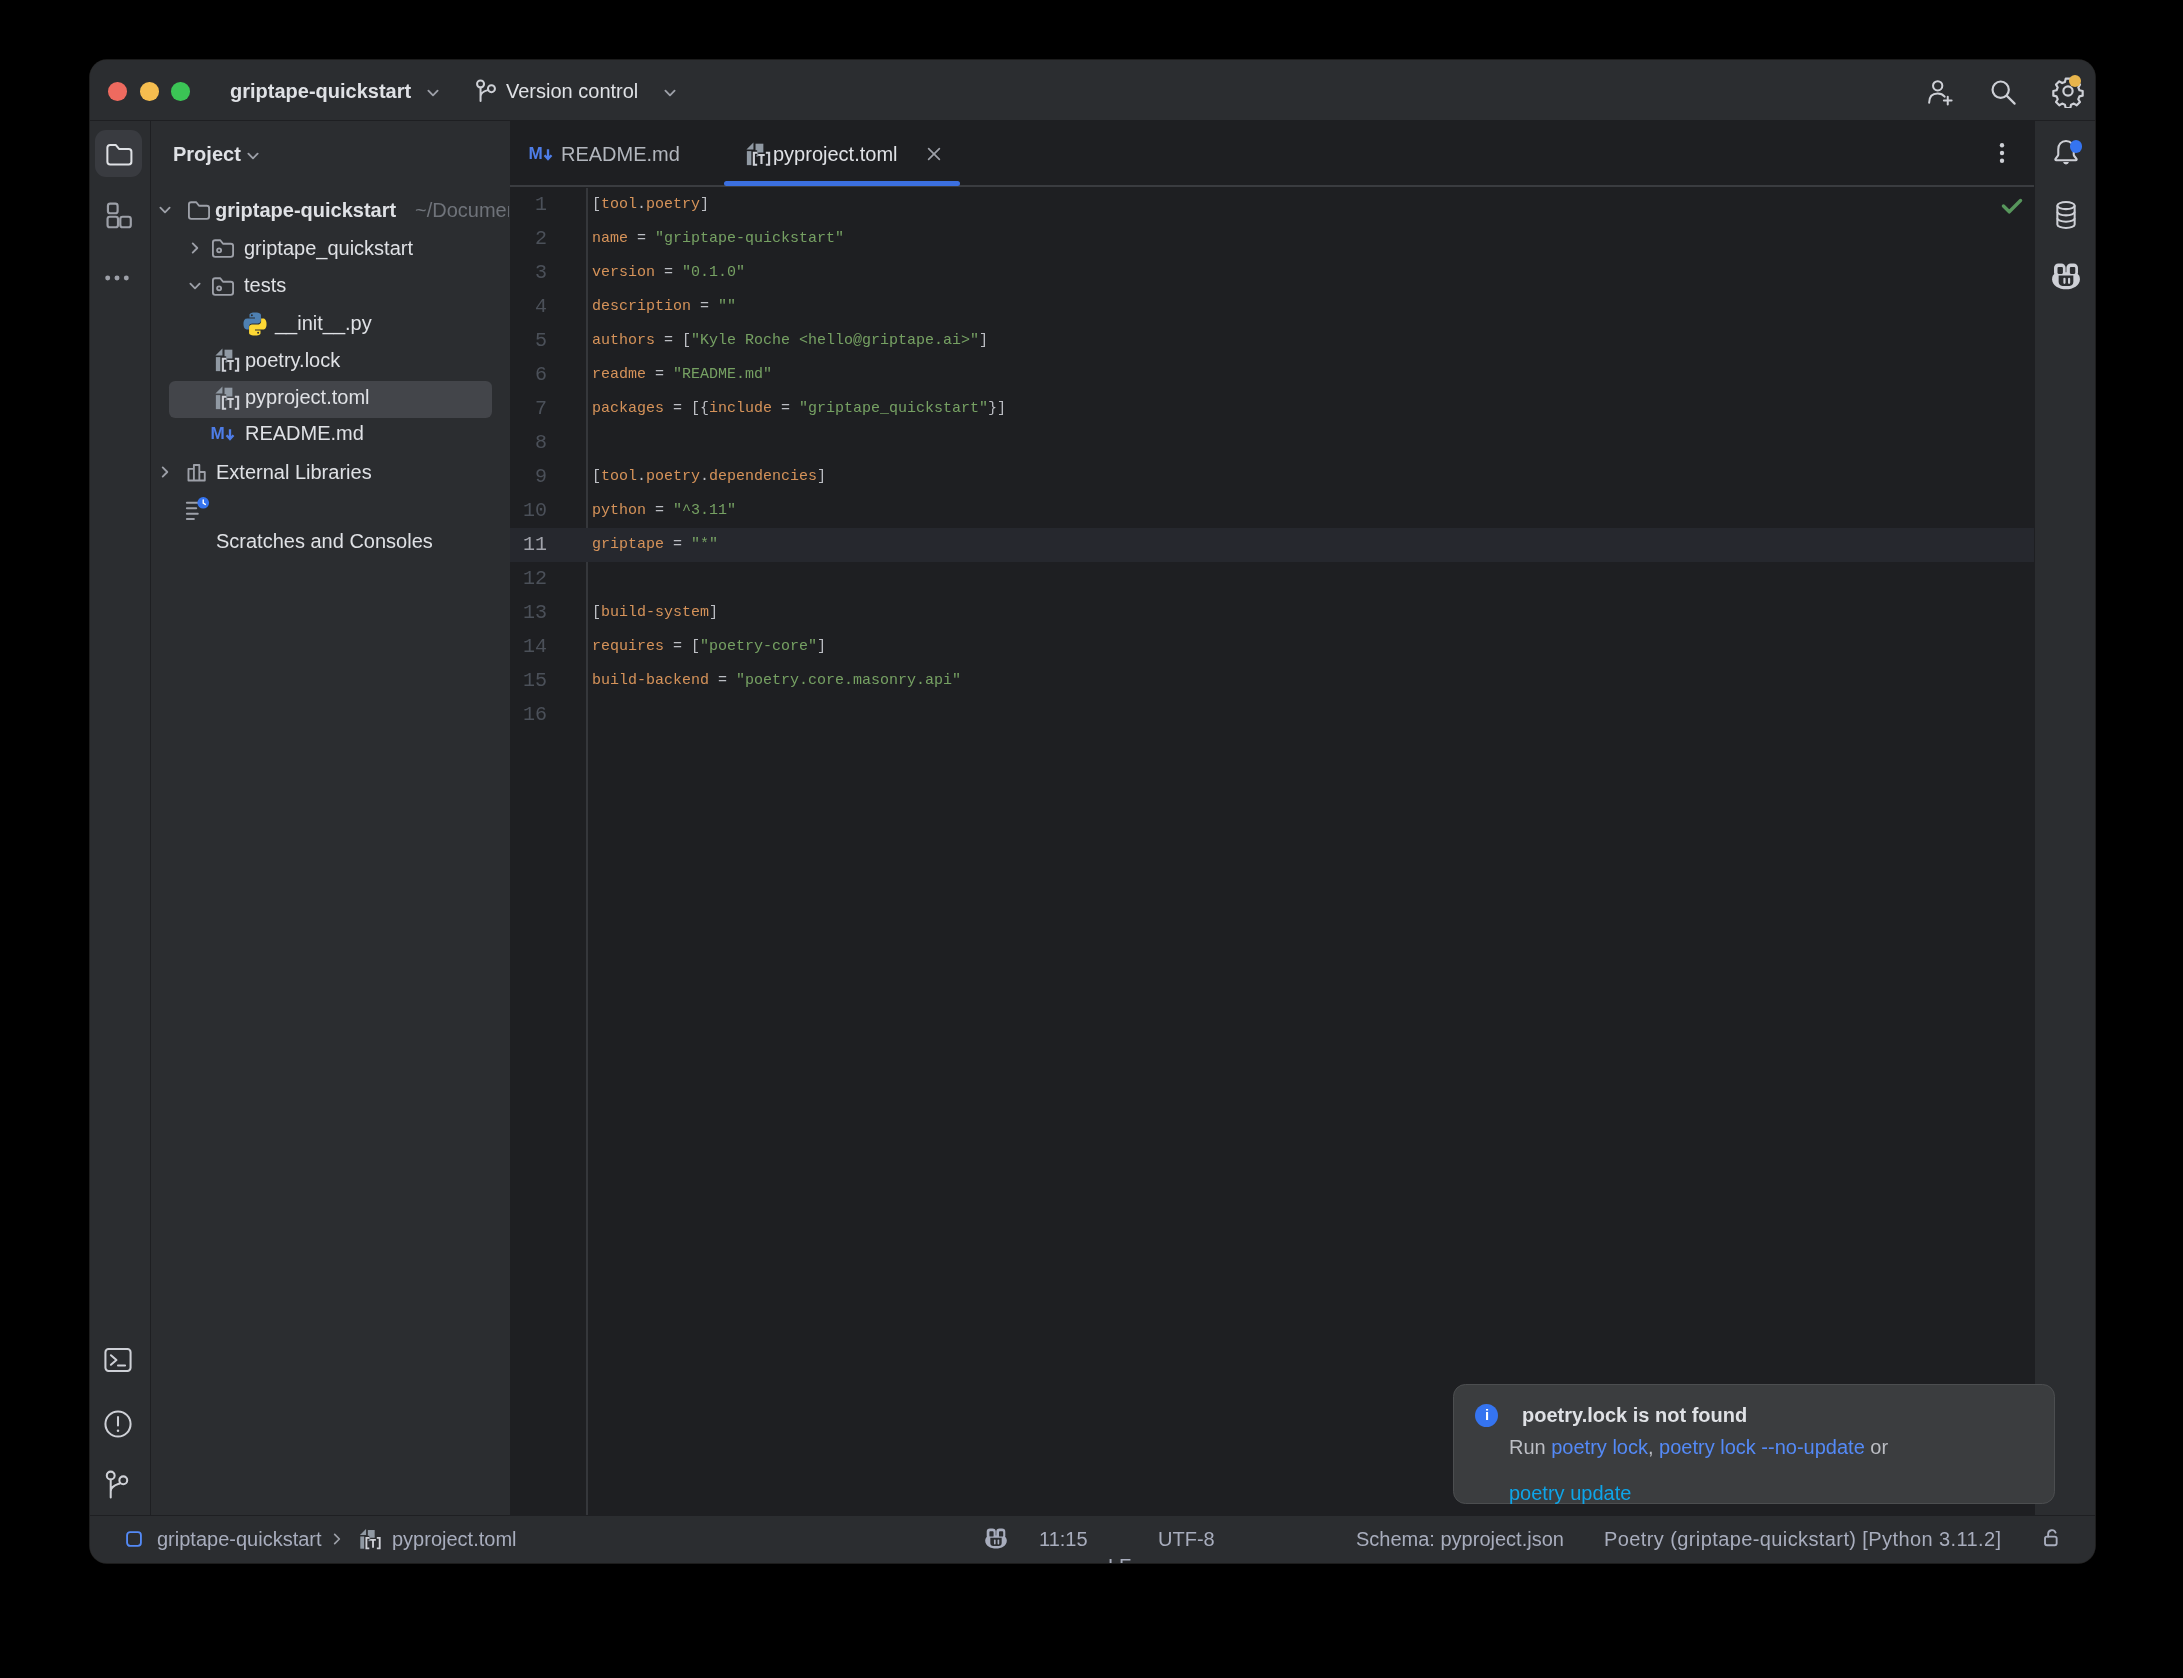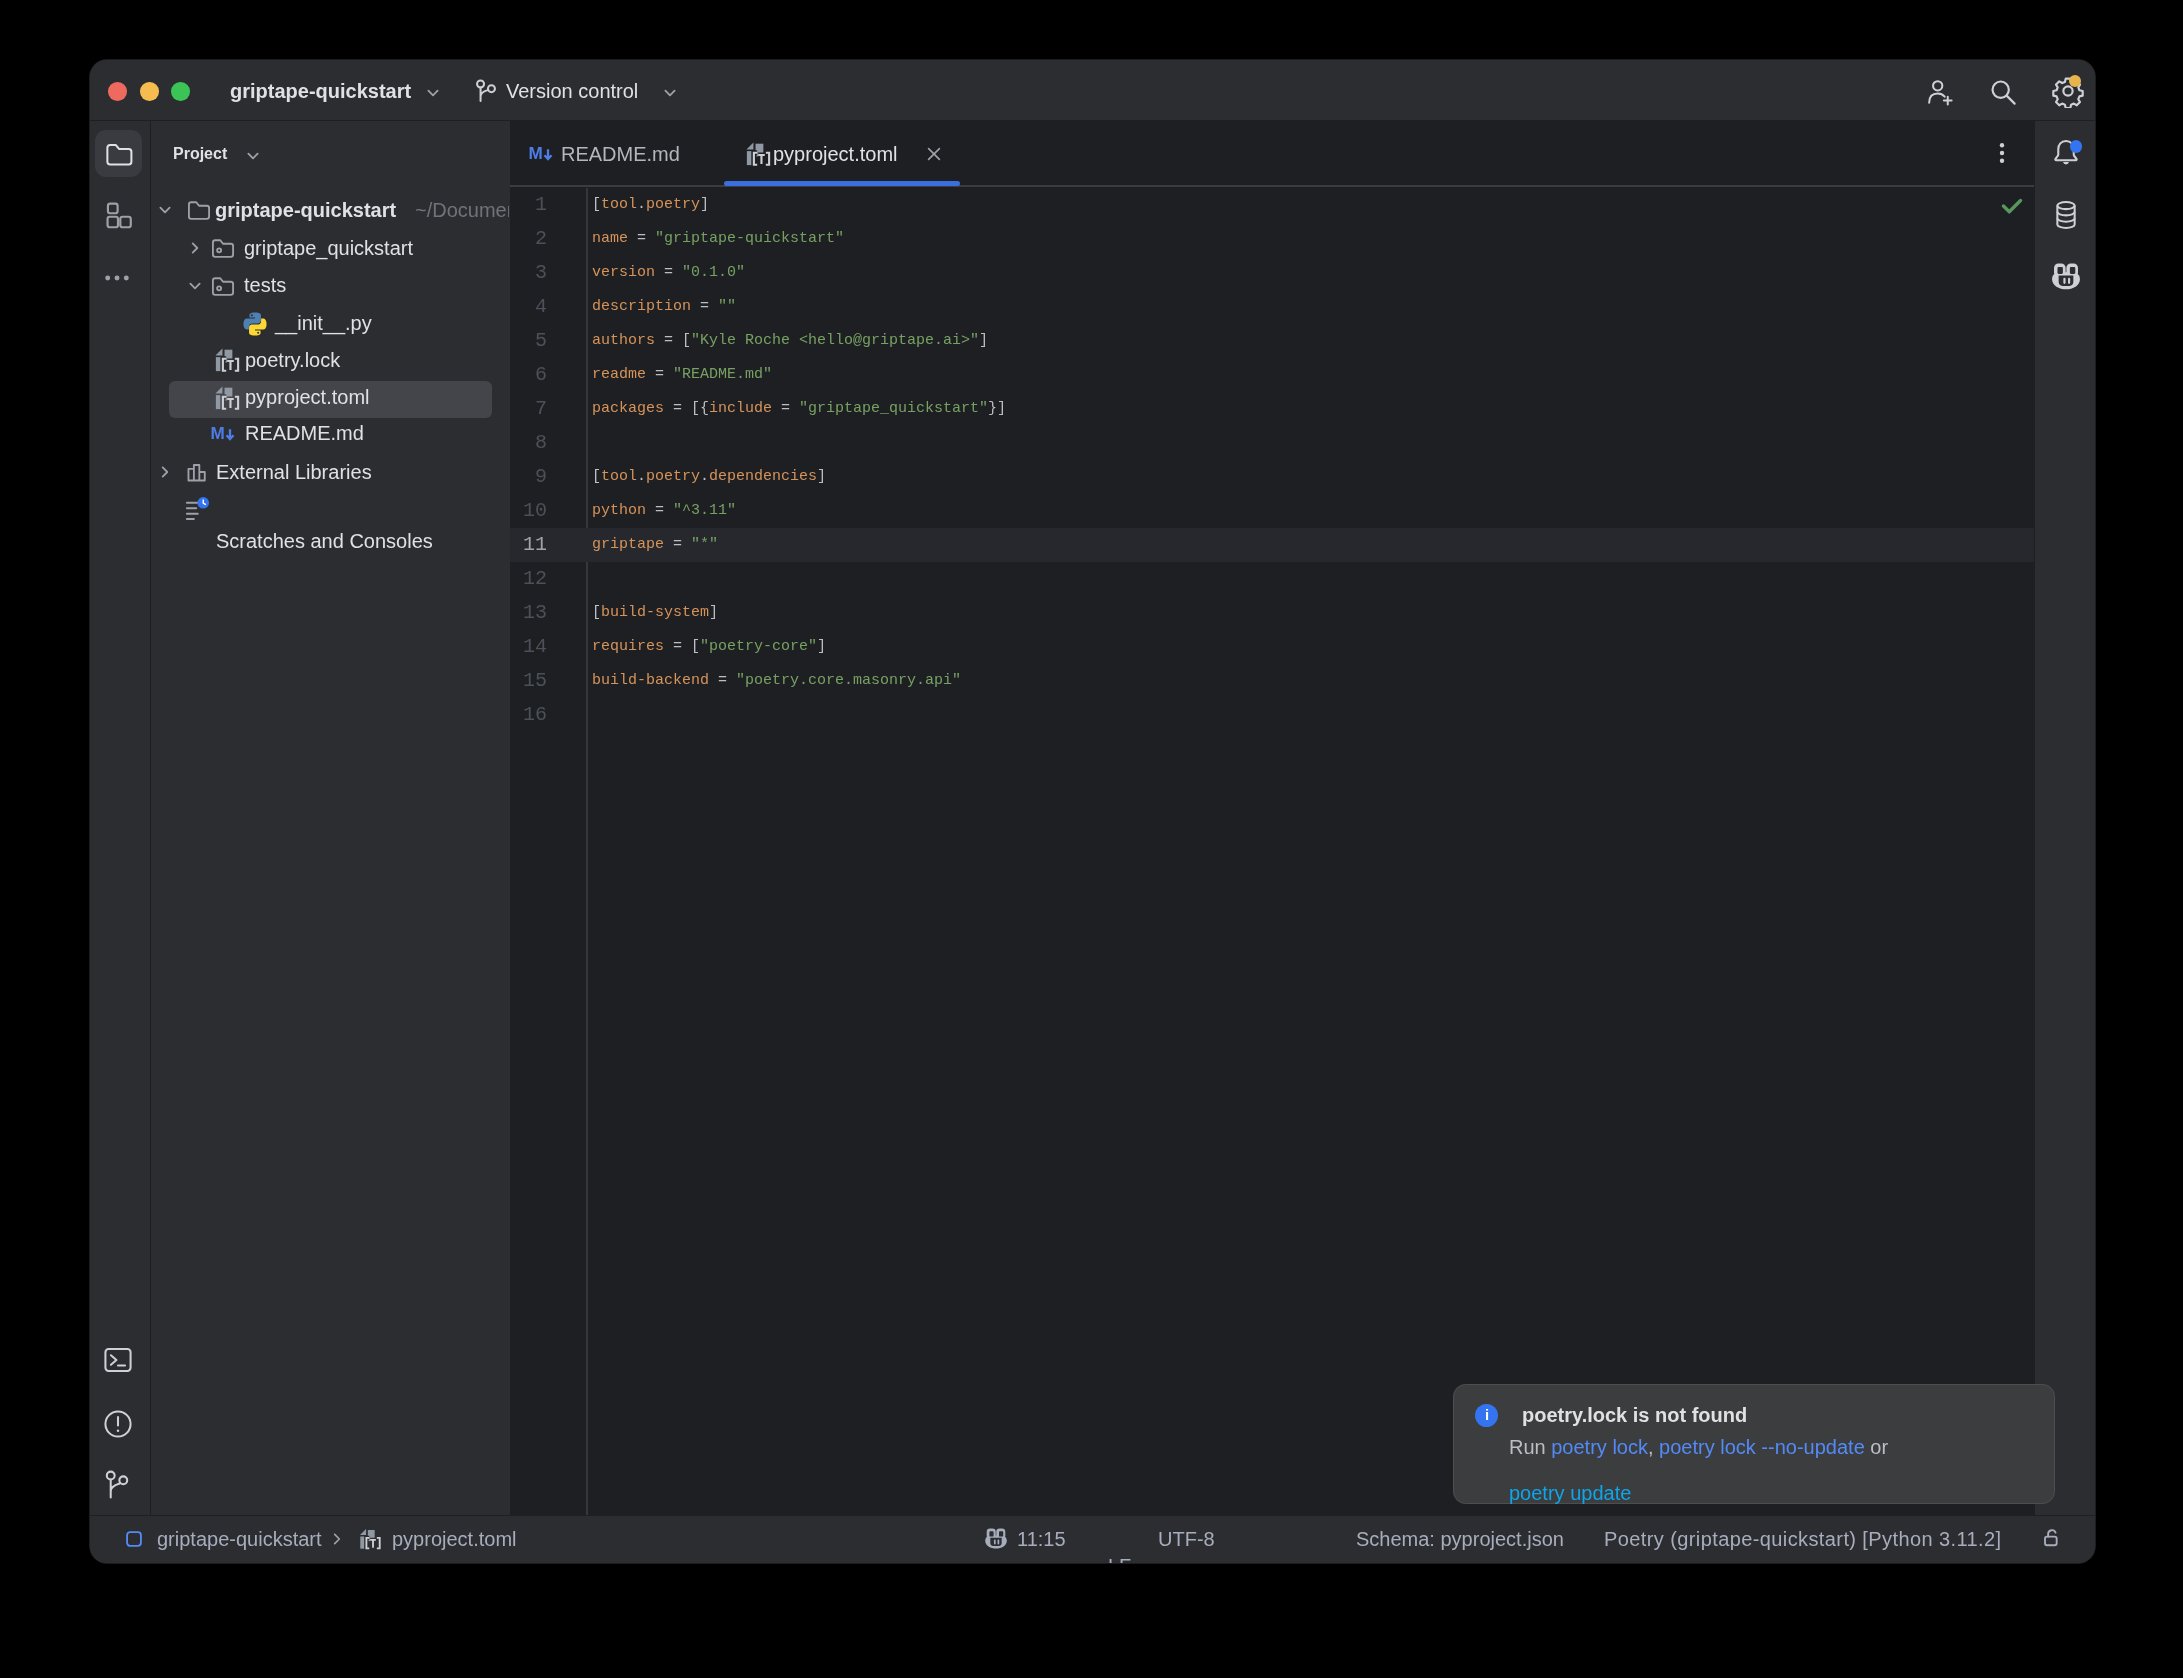--- a/index.html
+++ b/index.html
@@ -104,21 +104,21 @@
         <circle cx="21" cy="29.5" r="1.6" fill="#ced0d6" stroke="none"></circle>
     </svg>
     <svg class="ic" style="left:27px; top:1364px;" width="33" height="33" viewBox="0 0 42 42" fill="none" stroke="#ced0d6" stroke-width="2.6" stroke-linecap="round">
       <circle cx="13" cy="9" r="5"></circle>
         <circle cx="29" cy="15" r="5"></circle>
         <path d="M13 14 V37 M13 29 C13 22 22 20 24.5 19"></path>
     </svg>
   </div>
 
   <div class="panel">
-    <span class="txt vc" style="left:21px; top:33px; font-size:16px; font-weight:bold; color:#dfe1e5;">Project</span>
+    <span class="txt vc" style="left:21px; top:33px; font-size:20px; font-weight:bold; color:#dfe1e5;">Project</span>
     <svg class="ic" style="left:101px; top:35px;" width="20" height="20" viewBox="0 0 26 26">
         <polyline points="7,10 13,16 19,10" fill="none" stroke="#9da0a8" stroke-width="2.4" stroke-linecap="round" stroke-linejoin="round"></polyline>
       </svg>
 
     <div class="abs" style="left:17px; top:260px; width:323px; height:37px; background:#43454a; border-radius:6.2px;"></div>
 
     <div class="row" style="left:0; top:71px;"><span style="position:absolute;left:63px; font-weight:bold;">griptape-quickstart</span><span style="position:absolute;left:263px; color:#6f737a;">~/Documents/Gri</span></div>
     <div class="row" style="left:92px; top:109px;">griptape_quickstart</div>
     <div class="row" style="left:92px; top:146px;">tests</div>
     <div class="row" style="left:123px; top:184px;">__init__.py</div>
@@ -348,21 +348,21 @@
         <path d="M4 25 c0-5.5 3.5-9 9-9 h18 c5.5 0 9 3.5 9 9 0 8.5-9 13-18 13 S4 33.5 4 25 z"></path>
       </g>
       <g fill="#2b2d30">
         <rect x="11" y="9" width="7" height="9" rx="1.5"></rect>
         <rect x="27" y="9" width="7" height="9" rx="1.5"></rect>
         <path d="M12.5 20 h19 v8.5 c0 3-2 5-5 5 h-9 c-3 0-5-2-5-5 z"></path>
       </g>
       <rect x="18.6" y="23" width="2.8" height="8" rx="1.4" fill="#a8adbd"></rect>
       <rect x="24.6" y="23" width="2.8" height="8" rx="1.4" fill="#a8adbd"></rect>
     </svg>
-    <span class="txt" style="left:927px;">11:15</span>
+    <span class="txt" style="left:949px;">11:15</span>
     <span class="txt" style="left:1018px;margin-top:27px;">LF</span>
     <span class="txt" style="left:1068px;">UTF-8</span>
     <span class="txt" style="left:1154px;margin-top:36px;">4 spaces</span>
     <span class="txt" style="left:1266px;">Schema: pyproject.json</span>
     <span class="txt" style="left:1514px; letter-spacing:0.4px;">Poetry (griptape-quickstart) [Python 3.11.2]</span>
     <svg class="ic" style="left:1962px; top:23px;" width="26.4" height="26.4" viewBox="0 0 34 34" fill="none" stroke="#a8adbd" stroke-width="2.4" stroke-linecap="round">
       <rect x="8" y="14" width="15" height="11" rx="2.5"></rect>
       <path d="M12 14 v-3.5 a5 5 0 0 1 9.6 -1.8"></path>
     </svg>
   </div>

